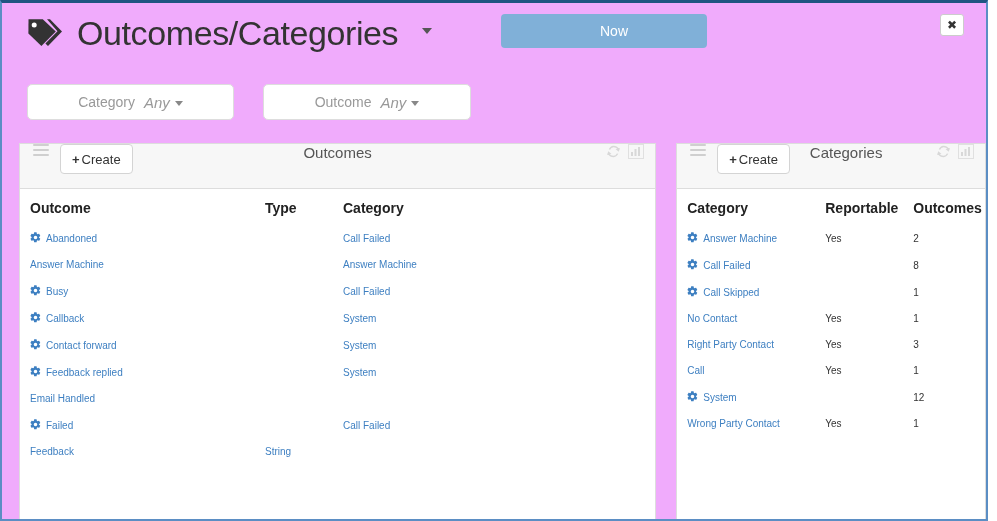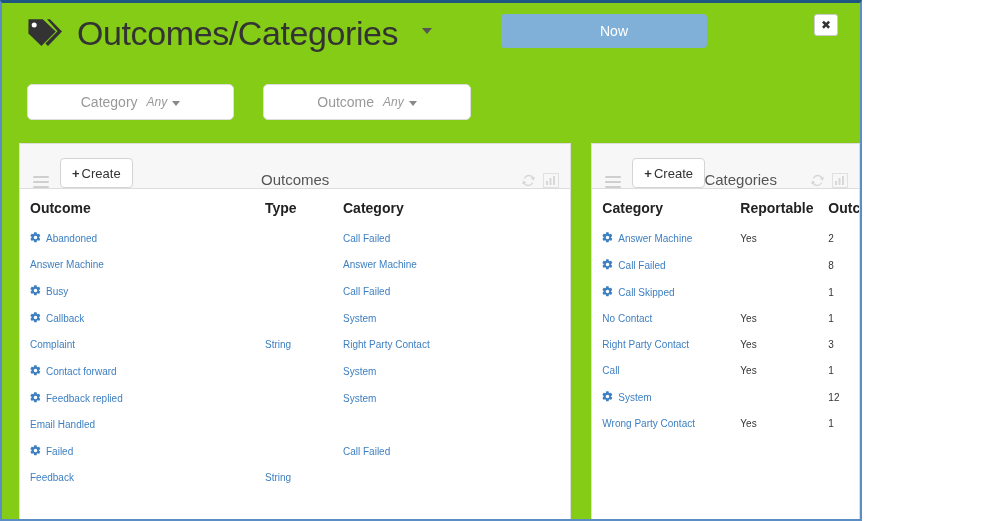--- a/index.html
+++ b/index.html
@@ -4,22 +4,22 @@
 <style>
   * { box-sizing: border-box; margin: 0; padding: 0; }
   html, body {
     width: 997px; height: 521px;
     font-family: "Liberation Sans", sans-serif;
     background: #ffffff;
     overflow: hidden;
   }
   .window {
     position: relative;
-    width: 862px; height: 521px;
-    background: #84cc16;
+    width: 988px; height: 521px;
+    background: #f0abfc;
     border-top: 3px solid #1f5582;
     border-left: 2px solid #5b8ec4;
     border-right: 2px solid #5b8ec4;
     border-bottom: 2px solid #5b8ec4;
     overflow: hidden;
   }
 
   
   .header {
     position: relative;
@@ -99,21 +99,21 @@
     gap: 9px;
     cursor: pointer;
   }
   #filter-category { left: 25px; width: 207px; }
   #filter-outcome  { left: 261px; width: 208px; }
   .filter-label {
     font-size: 14px;
     color: #999999;
   }
   .filter-value {
-    font-size: 12px;
+    font-size: 15px;
     color: #999999;
     font-style: italic;
   }
   .caret-sm {
     display: inline-block;
     width: 0; height: 0;
     border-left: 4px solid transparent;
     border-right: 4px solid transparent;
     border-top: 5px solid #888888;
     margin-left: -4px;
@@ -139,21 +139,21 @@
   }
   #panel-outcomes { width: 646px; }
   #panel-categories { width: 314px; }
 
   .panel-head {
     position: relative;
     height: 45px;
     background: #f7f7f7;
     border-bottom: 1px solid #dddddd;
     display: flex;
-    align-items: flex-end;
+    align-items: flex-start;
     flex: 0 0 auto;
   }
   .hamburger {
     margin-left: 13px;
     width: 16px;
     display: flex;
     flex-direction: column;
     gap: 3px;
     cursor: pointer;
   }
@@ -333,25 +333,20 @@
                 <td class="c-category"><span class="cell-link">Call Failed</span></td>
               </tr>
               <tr>
                 <td class="c-outcome"><span class="gear"><svg width="11" height="11" viewBox="0 0 16 16">
                       <path fill="#3d7fc1" d="M14.6 9.5l-1.4-1.1c.05-.45.05-.85 0-1.3l1.4-1.1c.25-.2.3-.5.15-.8l-1.3-2.25c-.15-.25-.45-.35-.75-.25l-1.65.65c-.35-.27-.73-.49-1.13-.65L9.7 1c-.05-.3-.3-.5-.6-.5H6.5c-.3 0-.55.2-.6.5l-.25 1.7c-.4.16-.78.38-1.13.65l-1.65-.65c-.3-.1-.6 0-.75.25L.82 5.2c-.15.3-.1.6.15.8l1.4 1.1c-.05.45-.05.85 0 1.3l-1.4 1.1c-.25.2-.3.5-.15.8l1.3 2.25c.15.25.45.35.75.25l1.65-.65c.35.27.73.49 1.13.65l.25 1.7c.05.3.3.5.6.5h2.6c.3 0 .55-.2.6-.5l.25-1.7c.4-.16.78-.38 1.13-.65l1.65.65c.3.1.6 0 .75-.25l1.3-2.25c.15-.3.1-.6-.15-.8zM8 10.6A2.6 2.6 0 1 1 8 5.4a2.6 2.6 0 0 1 0 5.2z"></path>
                     </svg></span><span class="cell-link">Callback</span></td>
                 <td class="c-type"><span class="cell-link"></span></td>
                 <td class="c-category"><span class="cell-link">System</span></td>
               </tr>
               <tr>
-                <td class="c-outcome"><span class="cell-link">Complaint</span></td>
-                <td class="c-type"><span class="cell-link">String</span></td>
-                <td class="c-category"><span class="cell-link">Right Party Contact</span></td>
-              </tr>
-              <tr>
                 <td class="c-outcome"><span class="gear"><svg width="11" height="11" viewBox="0 0 16 16">
                       <path fill="#3d7fc1" d="M14.6 9.5l-1.4-1.1c.05-.45.05-.85 0-1.3l1.4-1.1c.25-.2.3-.5.15-.8l-1.3-2.25c-.15-.25-.45-.35-.75-.25l-1.65.65c-.35-.27-.73-.49-1.13-.65L9.7 1c-.05-.3-.3-.5-.6-.5H6.5c-.3 0-.55.2-.6.5l-.25 1.7c-.4.16-.78.38-1.13.65l-1.65-.65c-.3-.1-.6 0-.75.25L.82 5.2c-.15.3-.1.6.15.8l1.4 1.1c-.05.45-.05.85 0 1.3l-1.4 1.1c-.25.2-.3.5-.15.8l1.3 2.25c.15.25.45.35.75.25l1.65-.65c.35.27.73.49 1.13.65l.25 1.7c.05.3.3.5.6.5h2.6c.3 0 .55-.2.6-.5l.25-1.7c.4-.16.78-.38 1.13-.65l1.65.65c.3.1.6 0 .75-.25l1.3-2.25c.15-.3.1-.6-.15-.8zM8 10.6A2.6 2.6 0 1 1 8 5.4a2.6 2.6 0 0 1 0 5.2z"></path>
                     </svg></span><span class="cell-link">Contact forward</span></td>
                 <td class="c-type"><span class="cell-link"></span></td>
                 <td class="c-category"><span class="cell-link">System</span></td>
               </tr>
               <tr>
                 <td class="c-outcome"><span class="gear"><svg width="11" height="11" viewBox="0 0 16 16">
                       <path fill="#3d7fc1" d="M14.6 9.5l-1.4-1.1c.05-.45.05-.85 0-1.3l1.4-1.1c.25-.2.3-.5.15-.8l-1.3-2.25c-.15-.25-.45-.35-.75-.25l-1.65.65c-.35-.27-.73-.49-1.13-.65L9.7 1c-.05-.3-.3-.5-.6-.5H6.5c-.3 0-.55.2-.6.5l-.25 1.7c-.4.16-.78.38-1.13.65l-1.65-.65c-.3-.1-.6 0-.75.25L.82 5.2c-.15.3-.1.6.15.8l1.4 1.1c-.05.45-.05.85 0 1.3l-1.4 1.1c-.25.2-.3.5-.15.8l1.3 2.25c.15.25.45.35.75.25l1.65-.65c.35.27.73.49 1.13.65l.25 1.7c.05.3.3.5.6.5h2.6c.3 0 .55-.2.6-.5l.25-1.7c.4-.16.78-.38 1.13-.65l1.65.65c.3.1.6 0 .75-.25l1.3-2.25c.15-.3.1-.6-.15-.8zM8 10.6A2.6 2.6 0 1 1 8 5.4a2.6 2.6 0 0 1 0 5.2z"></path>
                     </svg></span><span class="cell-link">Feedback replied</span></td>

